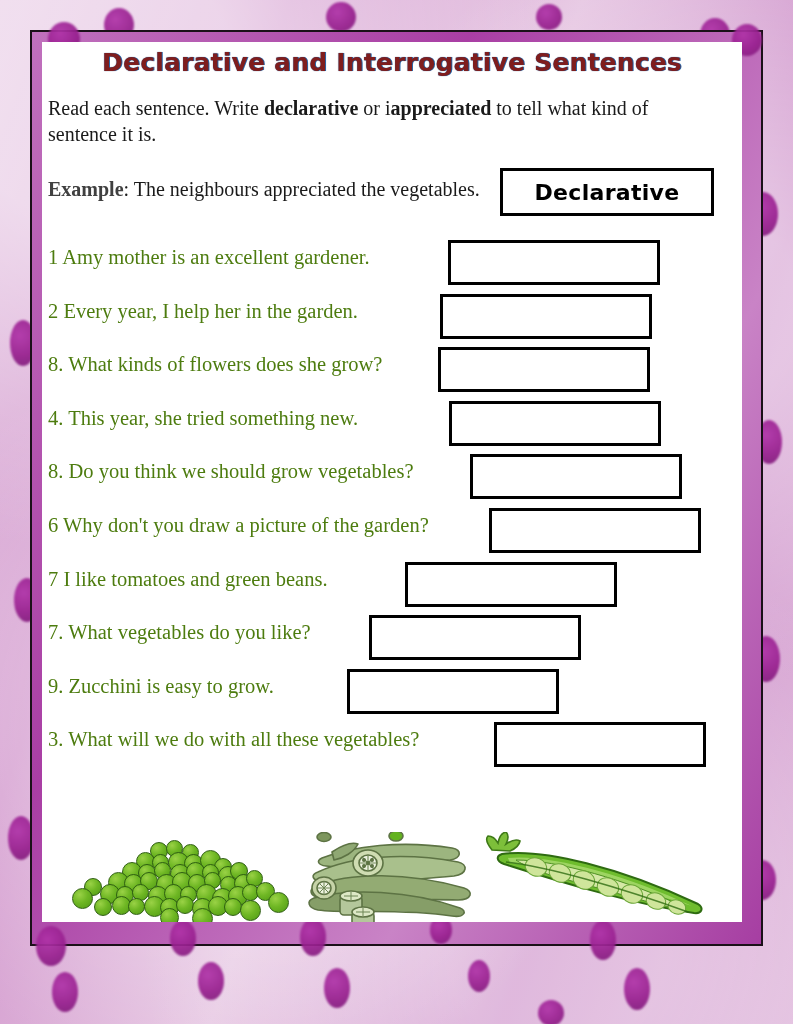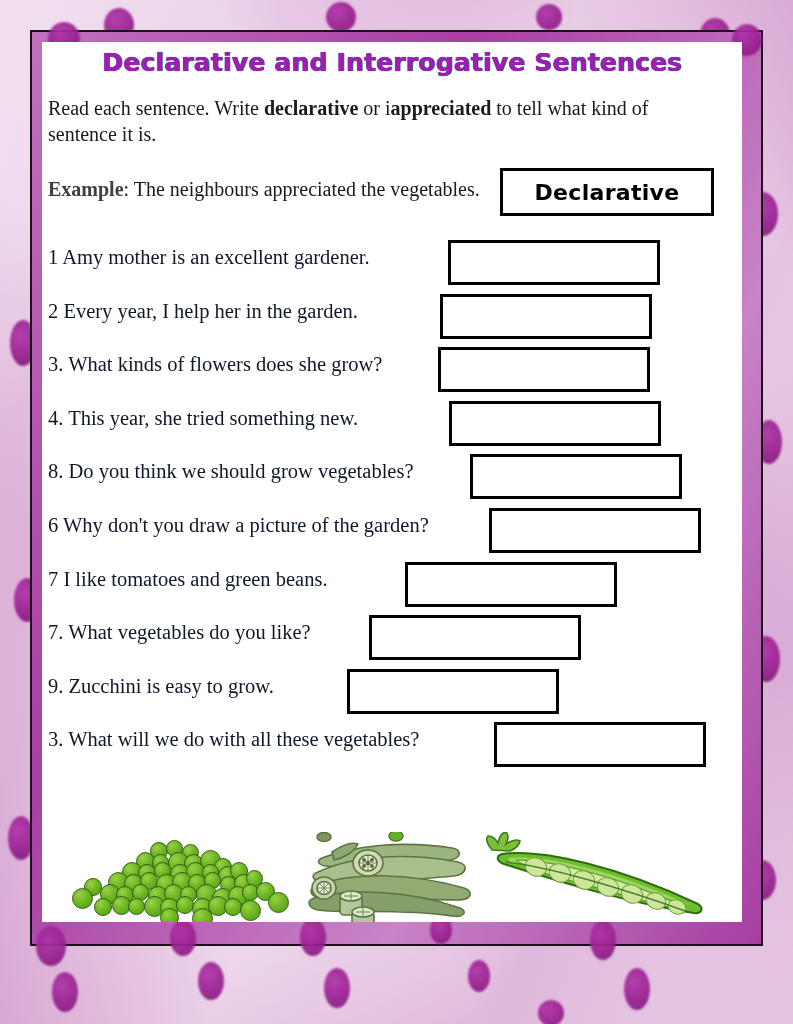--- a/index.html
+++ b/index.html
@@ -34,21 +34,21 @@
   
   #sheet{
     position:absolute;left:42px;top:42px;width:700px;height:880px;
     background:#ffffff;box-sizing:border-box;overflow:hidden;
   }
 
   #title{
     position:absolute;left:0;top:6px;width:700px;text-align:center;
     font-family:"DejaVu Sans", sans-serif;
     font-weight:700;font-size:25px;letter-spacing:.2px;
-    color:#a21caf;
+    color:#7f1d1d;
     text-shadow:0 0 1px #1d4f86, 1px 0 0 #2b6aad;
   }
 
   #instructions{
     position:absolute;left:6px;top:53px;width:640px;
     font-size:20px;line-height:1.30;color:#1a1a1a;
   }
   #instructions b{font-weight:700;}
 
   #example-row{position:absolute;left:6px;top:126px;width:690px;height:56px;}
@@ -62,21 +62,21 @@
   }
   #example-answer{
     position:absolute;left:0;top:0;width:100%;height:100%;
     display:flex;align-items:center;justify-content:center;
     font-family:"DejaVu Sans", sans-serif;font-weight:700;font-size:22px;color:#000;
     letter-spacing:.3px;
   }
 
   .q-row{position:absolute;left:6px;width:694px;height:54px;}
   .q-text{
-    position:absolute;left:0;top:8px;font-size:20.5px;color:#0f172a;white-space:nowrap;
+    position:absolute;left:0;top:8px;font-size:20.5px;color:#4d7c0f;white-space:nowrap;
   }
   .q-box{
     position:absolute;top:2px;width:212px;height:45px;
     border:3px solid #000;box-sizing:border-box;background:#fff;
   }
 
   
   #veggies{position:absolute;left:0;top:790px;width:700px;height:90px;}
   .veg{position:absolute;top:0;height:90px;}
 
@@ -133,21 +133,21 @@
     <div id="questions">
         <div class="q-row" style="top: 196px;">
           <div class="q-text">1 Amy mother is an excellent gardener.</div>
           <div class="q-box" style="left: 400px;"></div>
         </div>
         <div class="q-row" style="top: 249.6px;">
           <div class="q-text">2 Every year, I help her in the garden.</div>
           <div class="q-box" style="left: 392px;"></div>
         </div>
         <div class="q-row" style="top: 303.2px;">
-          <div class="q-text">3. What kinds of flowers does she grow?</div>
+          <div class="q-text">8. What kinds of flowers does she grow?</div>
           <div class="q-box" style="left: 390px;"></div>
         </div>
         <div class="q-row" style="top: 356.8px;">
           <div class="q-text">4. This year, she tried something new.</div>
           <div class="q-box" style="left: 401px;"></div>
         </div>
         <div class="q-row" style="top: 410.4px;">
           <div class="q-text">8. Do you think we should grow vegetables?</div>
           <div class="q-box" style="left: 422px;"></div>
         </div>

